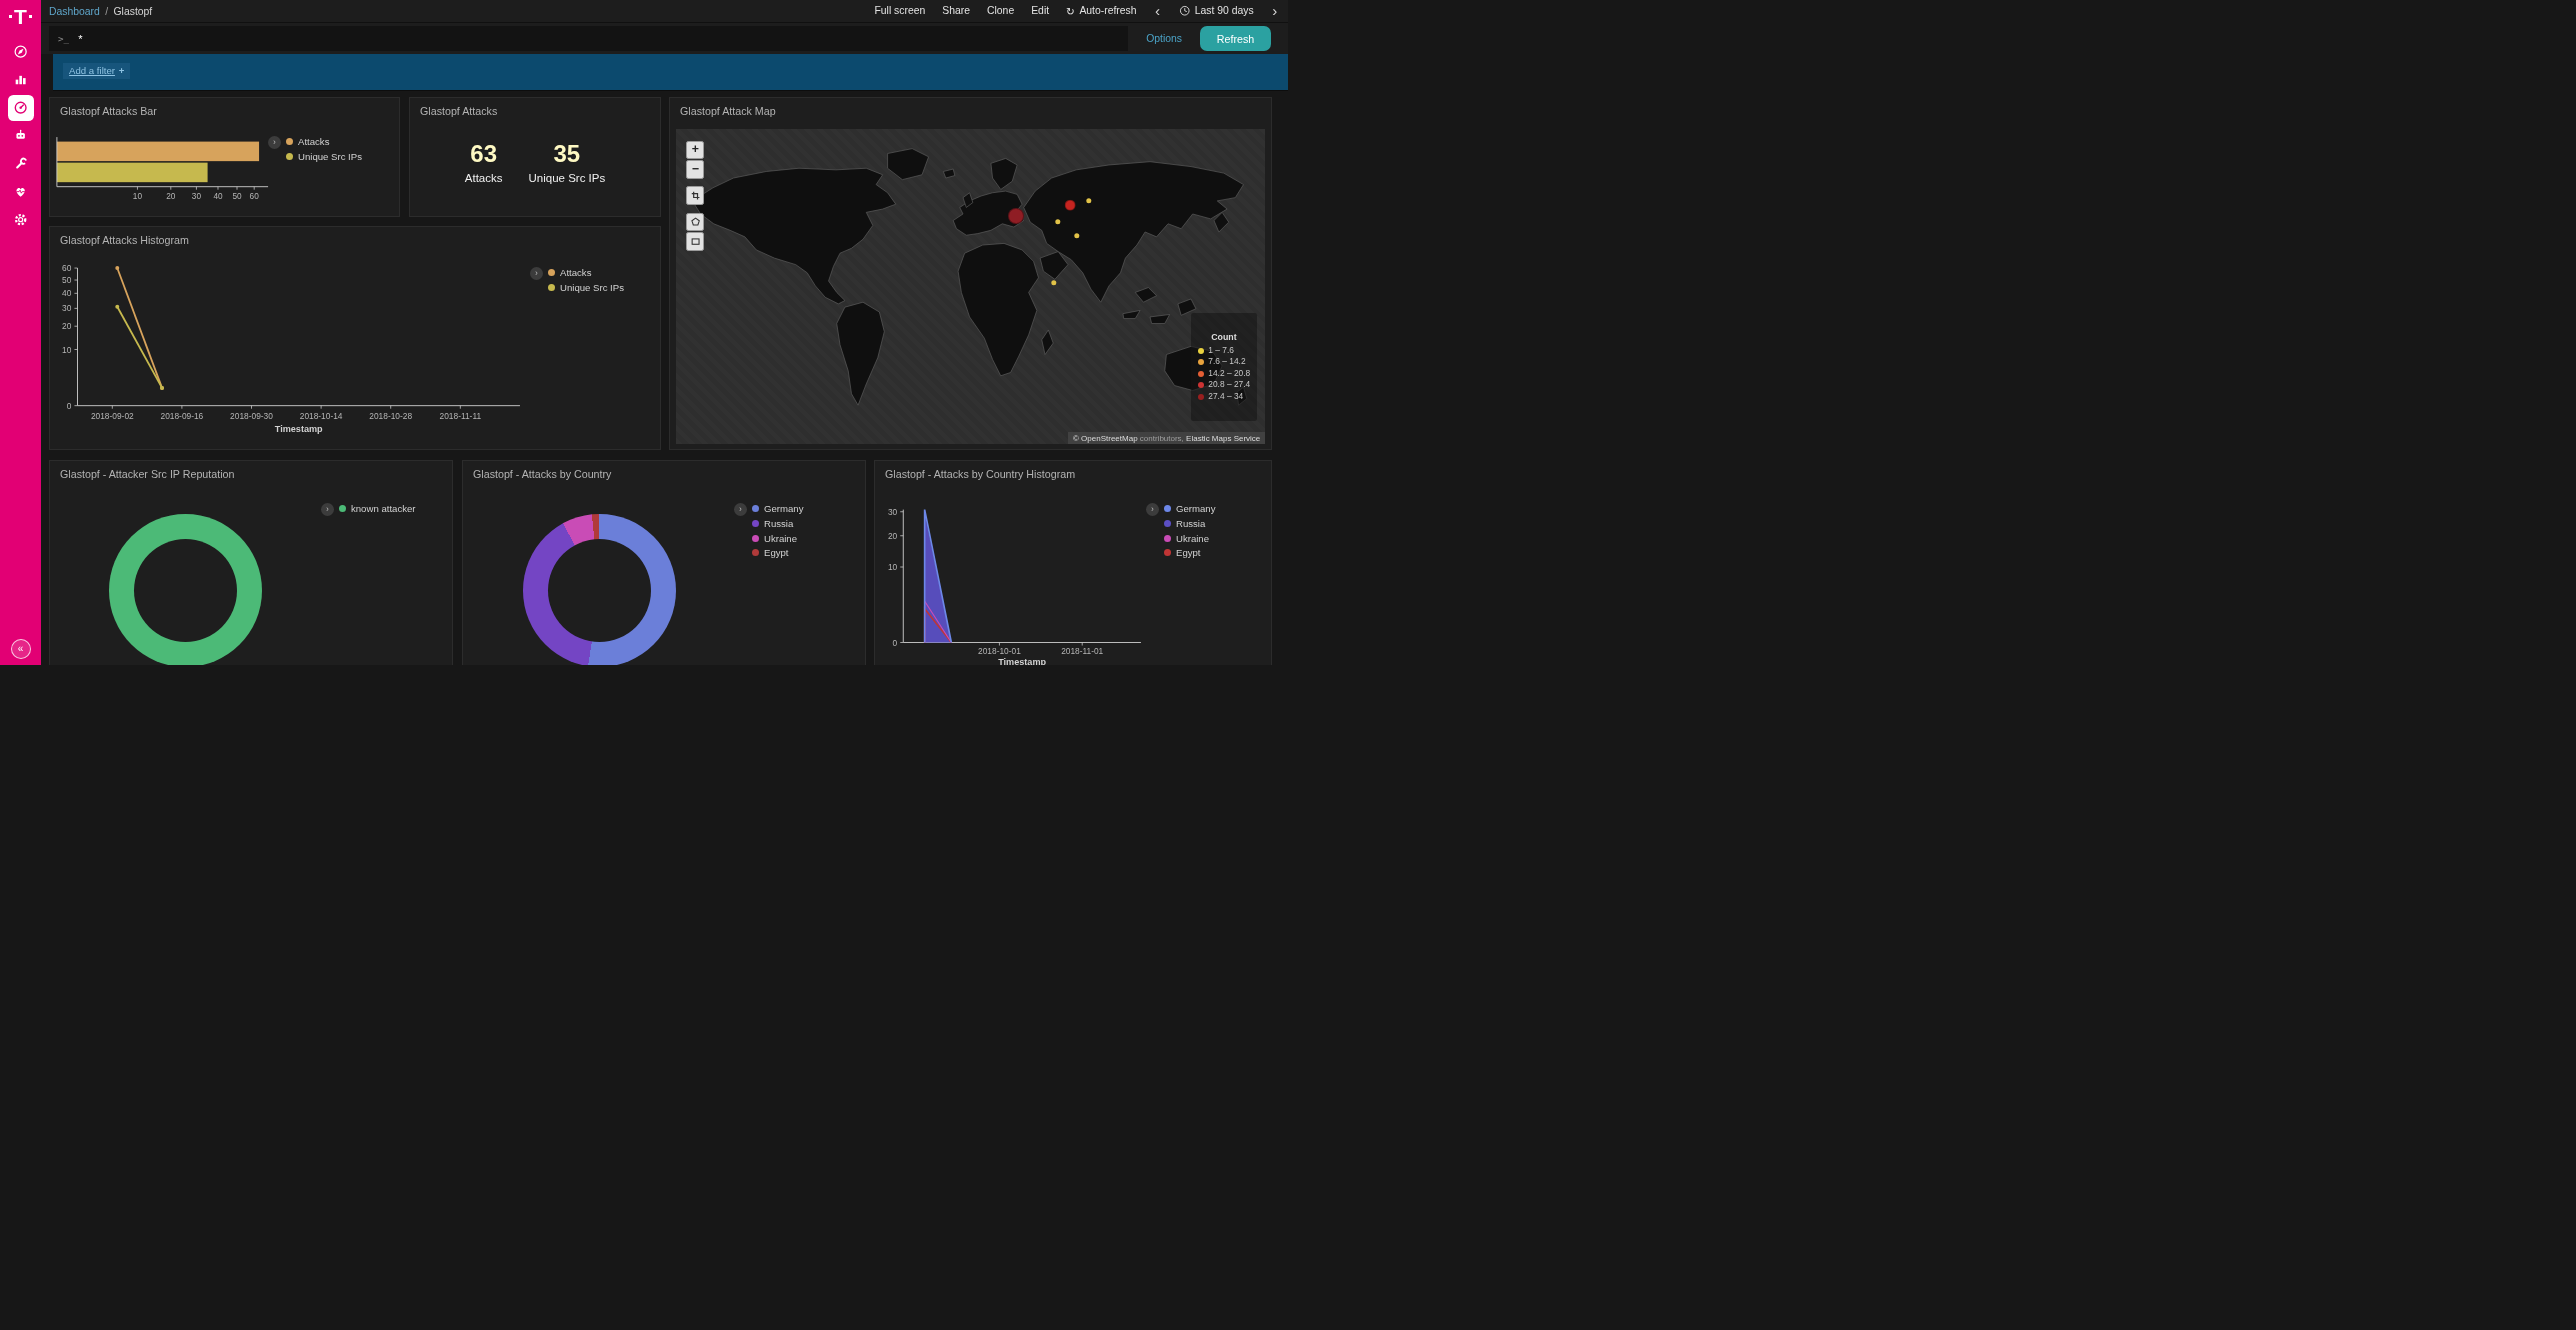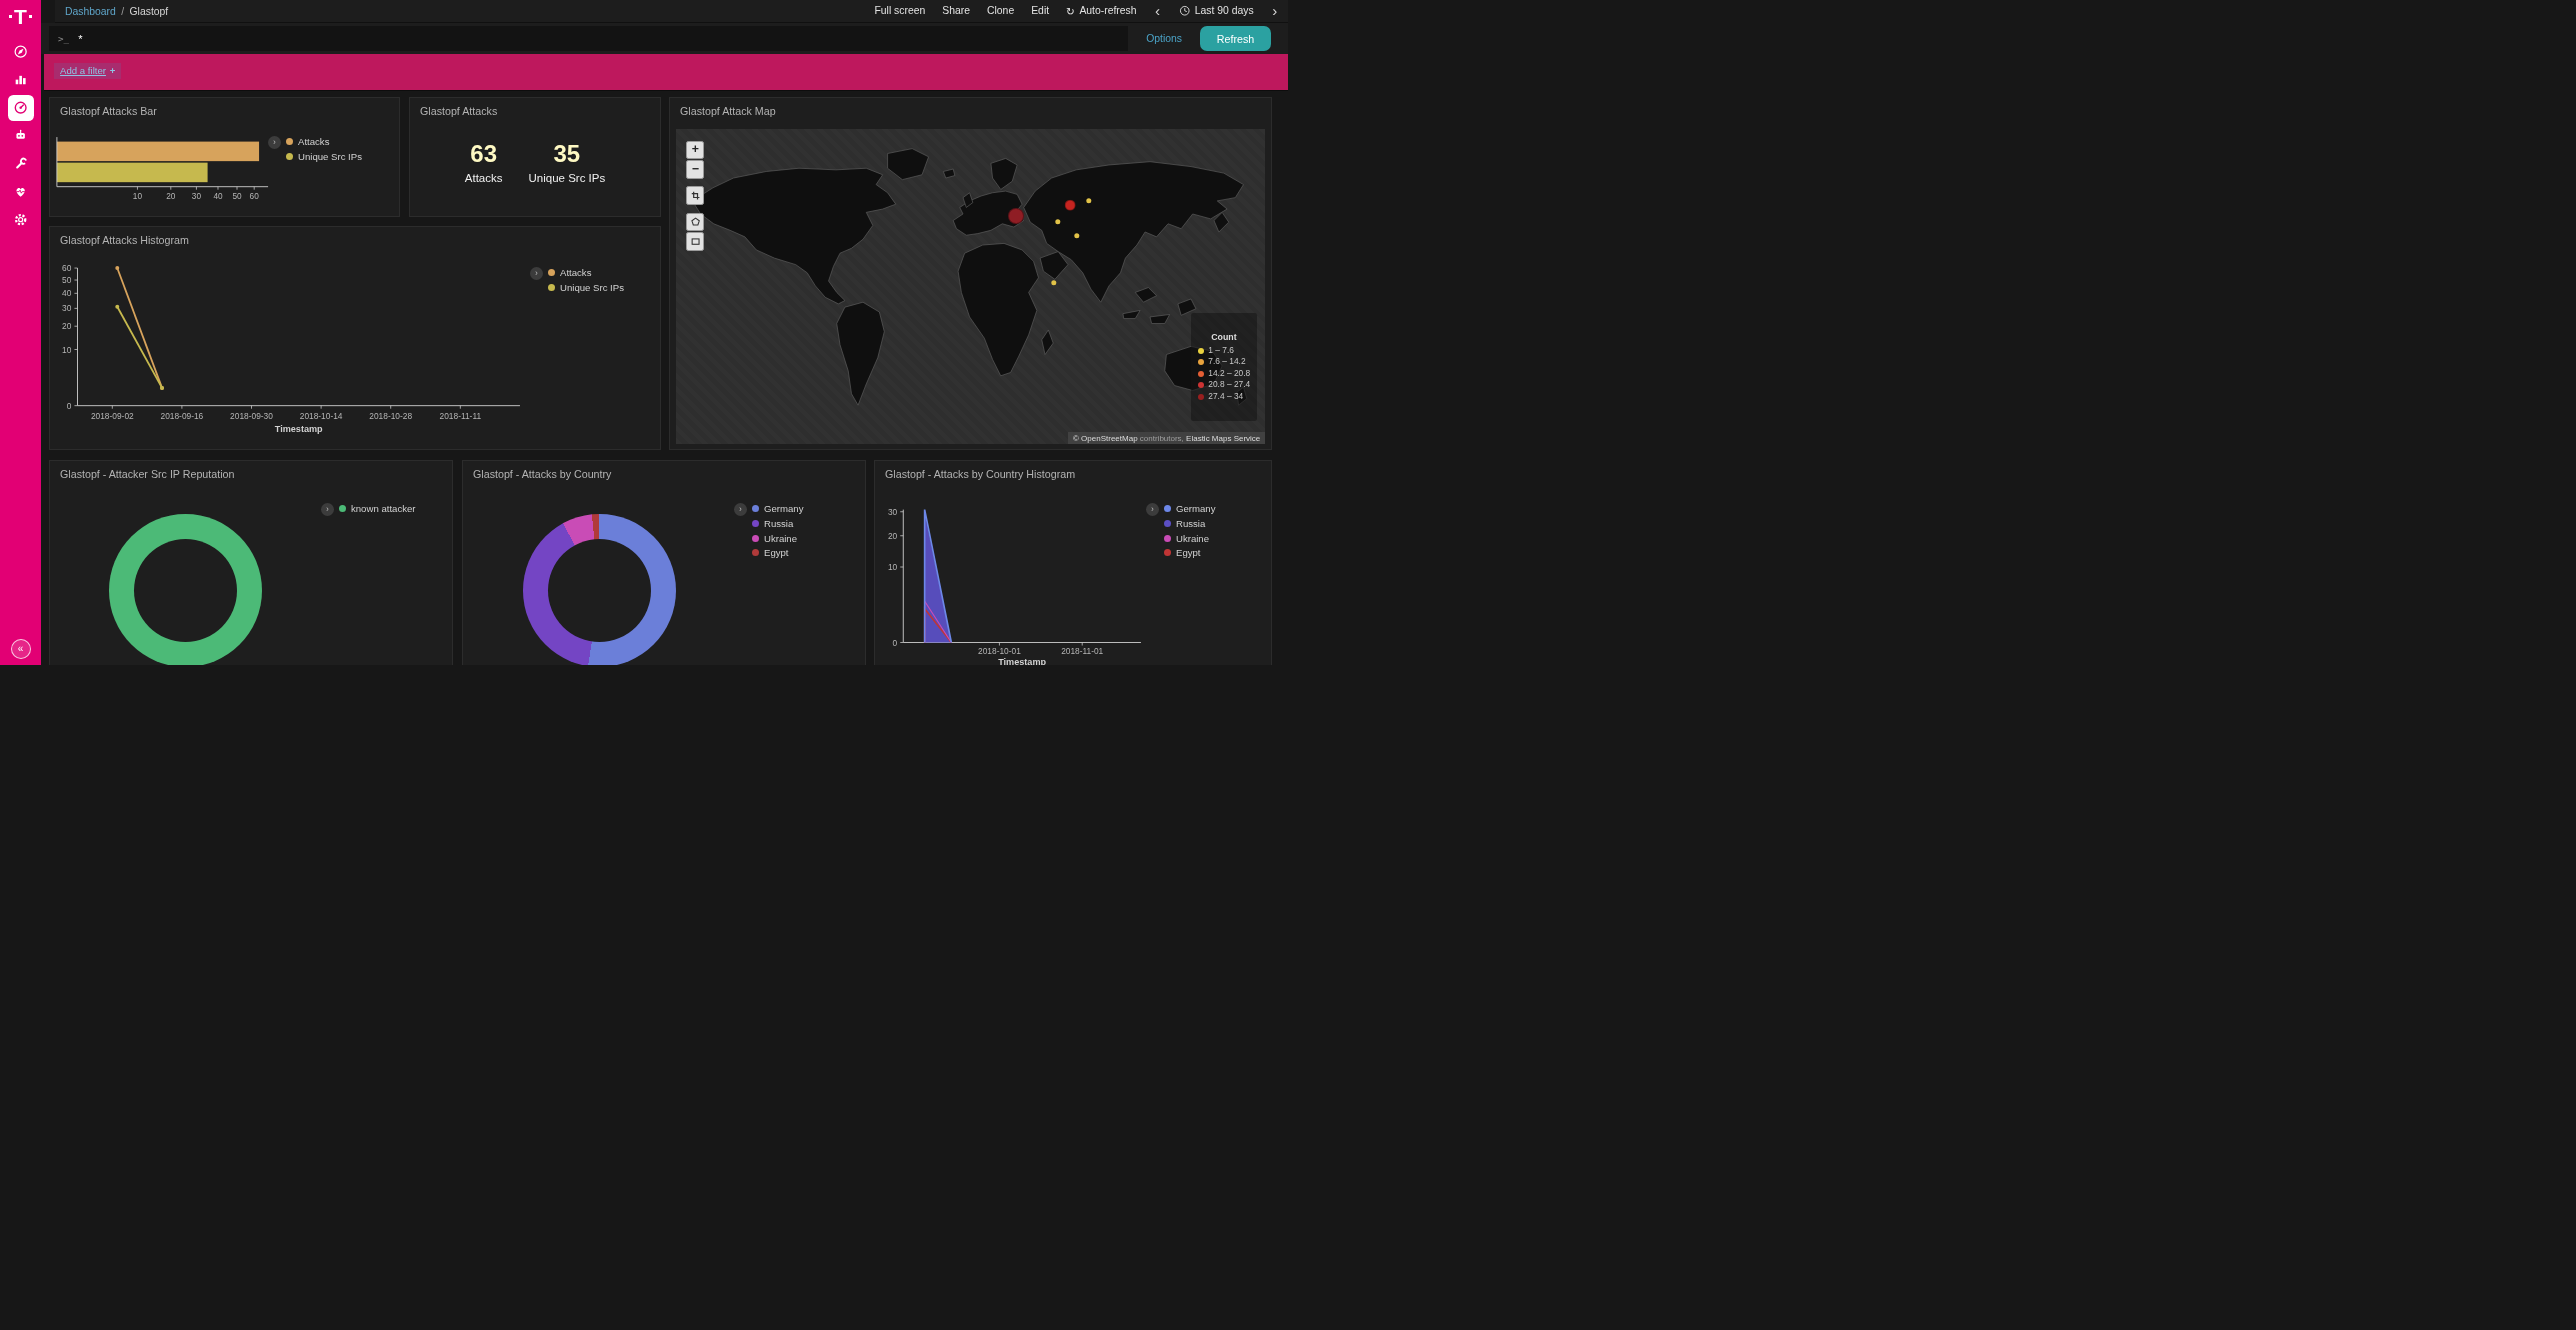--- a/index.html
+++ b/index.html
@@ -13,40 +13,40 @@
   .logo-dot{width:3.1px;height:3.1px;background:#fff;display:inline-block;}
   .nav-item{width:41px;height:28px;display:flex;align-items:center;justify-content:center;
     background:none;border:none;padding:0;cursor:pointer;}
   .icon-wrap{display:flex;align-items:center;justify-content:center;}
   .nav-item.selected .icon-wrap{background:#fff;border-radius:5.4px;width:26px;height:26px;}
   .sidebar-collapse{position:absolute;bottom:6.1px;left:50%;transform:translateX(-50%);
     width:20px;height:20px;border-radius:50%;border:0.8px solid rgba(255,255,255,.75);
     background:rgba(255,255,255,.15);color:#fff;font-size:10px;line-height:17px;text-align:center;padding:0;cursor:pointer;}
 
   
-  .topbar{position:absolute;left:55px;right:0;top:0;height:23px;background:#1d1d1d;border-bottom:0.8px solid #101010;
+  .topbar{position:absolute;left:39px;right:0;top:0;height:23px;background:#1d1d1d;border-bottom:0.8px solid #101010;
     display:flex;align-items:center;justify-content:space-between;padding:0 9.2px 0 10px;z-index:20;}
   .breadcrumb{font-size:10.4px;display:flex;gap:5.4px;align-items:center;}
   .breadcrumb a{color:#5fa5c9;text-decoration:none;cursor:pointer;}
   .breadcrumb .sep{color:#9a9a9a;}
   .breadcrumb .current{color:#d6d6d6;}
   .topbar-actions{display:flex;align-items:center;gap:17px;font-size:10.4px;color:#e2e2e2;}
   .topbar-actions .tb-link{cursor:pointer;}
   .auto-refresh,.time-picker{display:flex;align-items:center;gap:4.6px;cursor:pointer;}
   .tp-chevron{background:none;border:none;color:#d6d6d6;font-size:15.3px;line-height:1;padding:0 1.5px;cursor:pointer;}
 
   .query-row{position:absolute;left:41px;right:0;top:23px;height:31px;background:#1d1d1d;
     display:flex;align-items:center;padding:3.1px 17px 3.1px 7.7px;z-index:19;}
   .query-input{flex:1;height:24.5px;background:#131313;display:flex;align-items:center;padding:0 9.2px;gap:9.2px;cursor:text;}
   .query-prompt{font-family:"DejaVu Sans Mono",monospace;font-size:9.2px;color:#8a8a8a;}
   .query-value{font-size:11px;color:#fff;}
   .options-link{color:#4ba3c7;font-size:10.4px;margin:0 12px;cursor:pointer;background:none;border:none;}
   .refresh-btn{width:71px;height:24.5px;background:#2ba1a1;color:#fff;border:none;border-radius:7px;font-size:10.7px;cursor:pointer;}
 
-  .filter-row{position:absolute;left:44px;right:0;top:54px;height:37px;background:#be185d;
+  .filter-row{position:absolute;left:53px;right:0;top:54px;height:37px;background:#0c4a6e;
     border-bottom:0.8px solid #0d0d0d;padding:9.2px 0 0 10px;z-index:18;}
   .add-filter{display:inline-flex;gap:3.8px;align-items:center;font-size:9.6px;color:#8fc3e3;
     background:rgba(80,140,190,.18);padding:2.3px 6.1px;cursor:pointer;border:none;}
   .add-filter .lbl{text-decoration:underline;}
   .add-filter .plus{font-weight:700;}
 
   
   .panel{position:absolute;background:#1e1e1e;border:0.8px solid #2c2c2c;overflow:hidden;}
   .panel-title{margin:0;padding:7px 10px;font-size:10.7px;font-weight:400;color:#b3b3b3;}
   .chart-svg{position:absolute;inset:0;width:100%;height:100%;}

